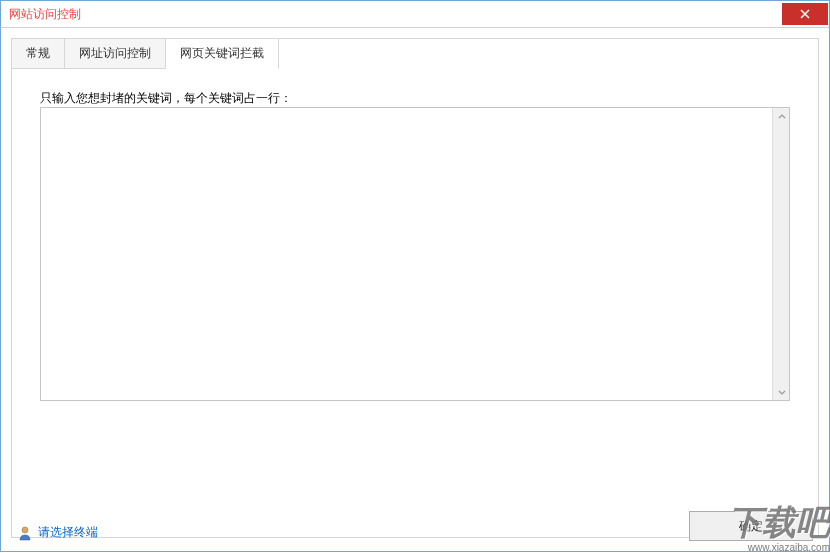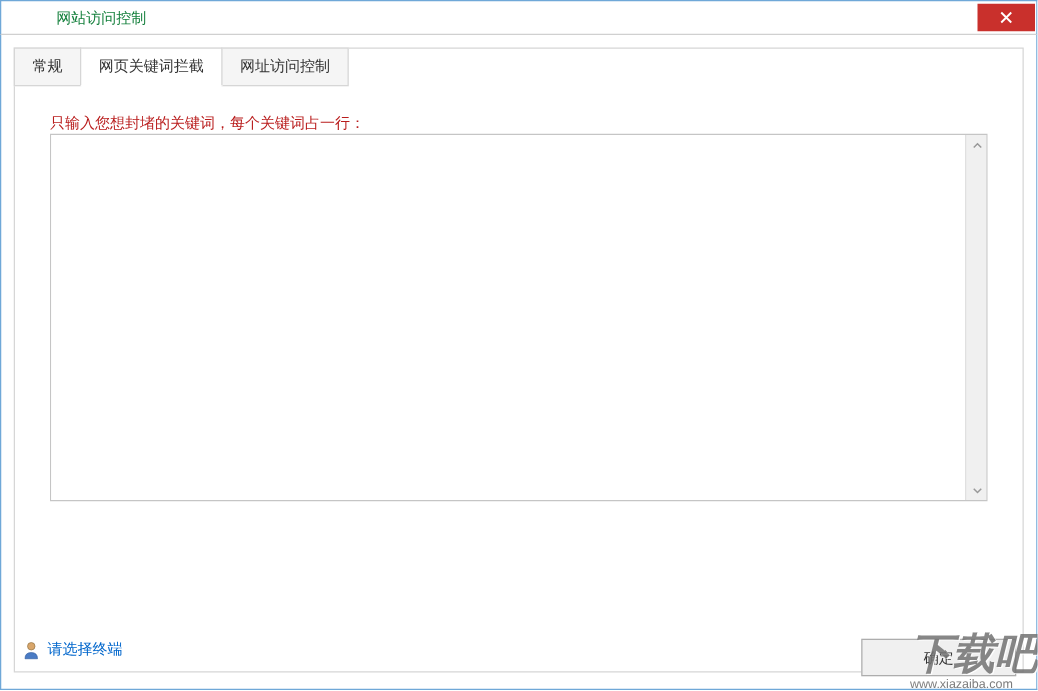--- a/index.html
+++ b/index.html
@@ -21,23 +21,22 @@
       border-bottom: 1px solid #d0d0d0;
       display: flex;
       align-items: center;
       justify-content: space-between;
       border-top: 1px solid #6fa8d8;
       border-left: 1px solid #6fa8d8;
       border-right: 1px solid #6fa8d8;
     }
     .title-text {
       font-size: 12px;
-      color: #15803d;
+      color: #ef4444;
       padding-left: 8px;
-      margin-left: 36px;
     }
     .close-btn {
       width: 46px;
       height: 22px;
       background: #c9302c;
       display: flex;
       align-items: center;
       justify-content: center;
       cursor: pointer;
       margin-right: 1px;
@@ -94,21 +93,21 @@
       margin-bottom: 22px;
     }
     .checkbox-row input[type="checkbox"] {
       width: 13px;
       height: 13px;
       margin-right: 6px;
       cursor: pointer;
     }
     .instruction-text {
       font-size: 12px;
-      color: #b91c1c;
+      color: #000000;
       margin-bottom: 0;
     }
     .textarea-wrapper {
       position: relative;
       border: 1px solid #c5c5c5;
       height: 294px;
       background: #ffffff;
     }
     .keyword-textarea {
       width: calc(100% - 17px);
@@ -149,21 +148,21 @@
       width: 8px;
       height: 8px;
     }
     .footer {
       position: absolute;
       bottom: 10px;
       left: 16px;
       right: 16px;
       display: flex;
       justify-content: space-between;
-      align-items: flex-start;
+      align-items: flex-end;
     }
     .footer-link {
       display: flex;
       align-items: center;
       font-size: 12px;
       color: #0066cc;
       cursor: pointer;
       gap: 5px;
     }
     .user-icon {
@@ -191,41 +190,42 @@
       font-size: 34px;
       font-weight: bold;
       color: #737373;
       font-style: italic;
       font-family: "SimHei", sans-serif;
       text-shadow: 1px 1px 0 #fff;
     }
     .watermark-url {
       font-size: 10px;
       color: #666;
+      text-align: right;
       margin-top: -4px;
     }
   </style>
 </head>
 <body>
 
 <div class="titlebar">
   <span class="title-text">网站访问控制</span>
   <div class="close-btn">
     <svg viewBox="0 0 10 10">
       <path d="M1 1 L9 9 M9 1 L1 9" stroke="#ffffff" stroke-width="1.5" fill="none"></path>
     </svg>
   </div>
 </div>
 
 <div class="window-body">
   <div class="tab-container">
     <div class="tabs-header">
       <div class="tab">常规</div>
+      <div class="tab">网址访问控制</div>
       <div class="tab active">网页关键词拦截</div>
-      <div class="tab">网址访问控制</div>
     </div>
 
     <div class="tab-content">
 
       <div class="instruction-text">只输入您想封堵的关键词，每个关键词占一行：</div>
 
       <div class="textarea-wrapper">
         <textarea class="keyword-textarea" value="" style=""></textarea>
         <div class="scrollbar-track">
           <div class="scrollbar-arrow up">

